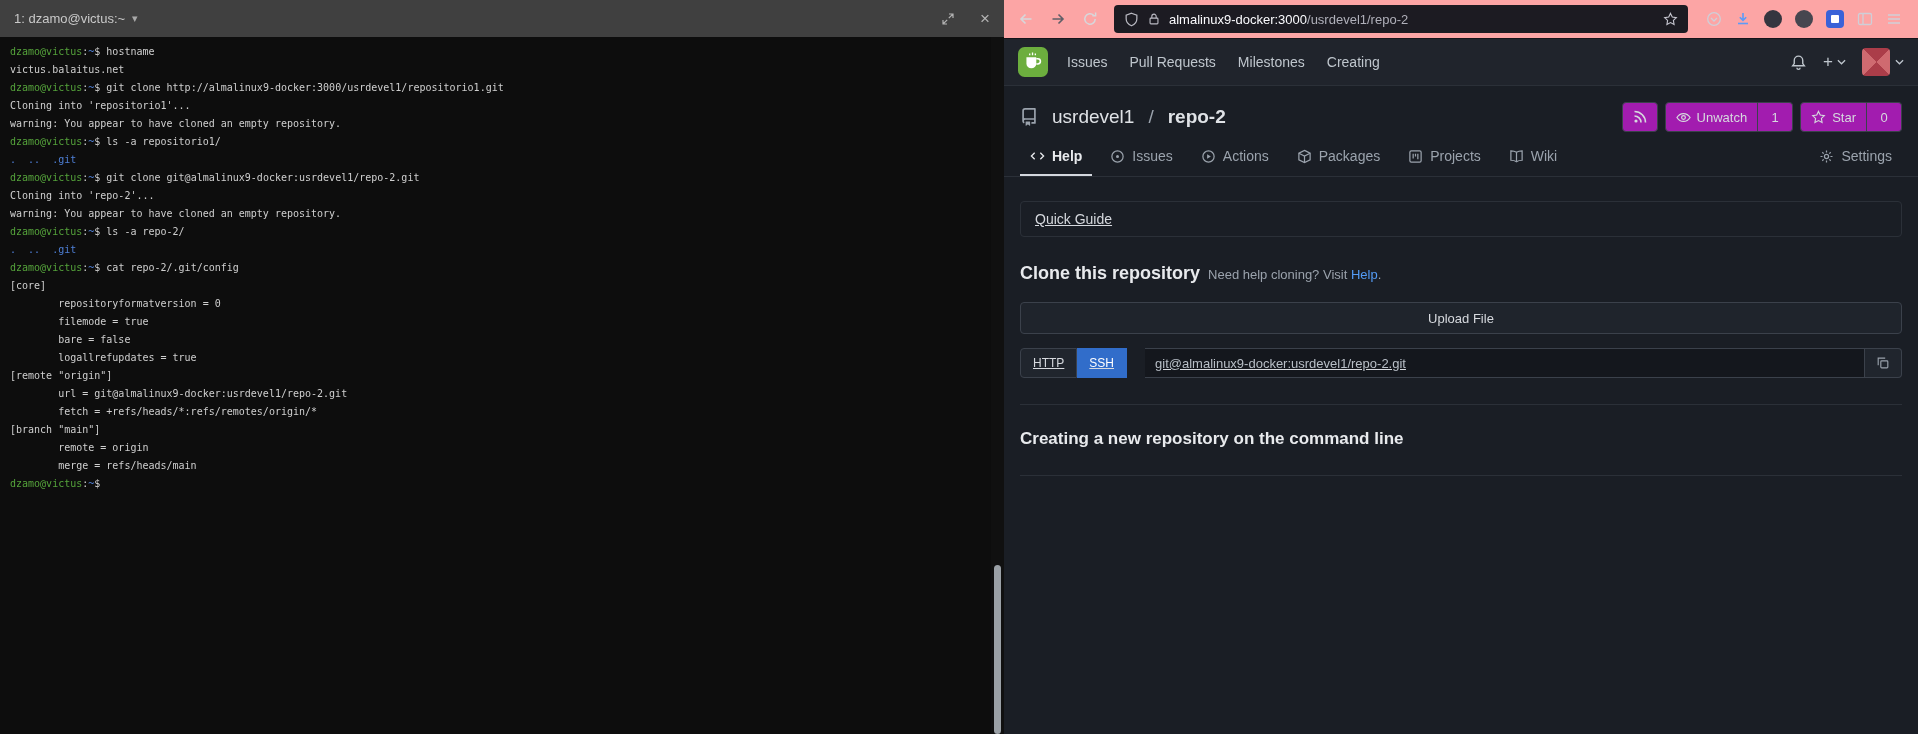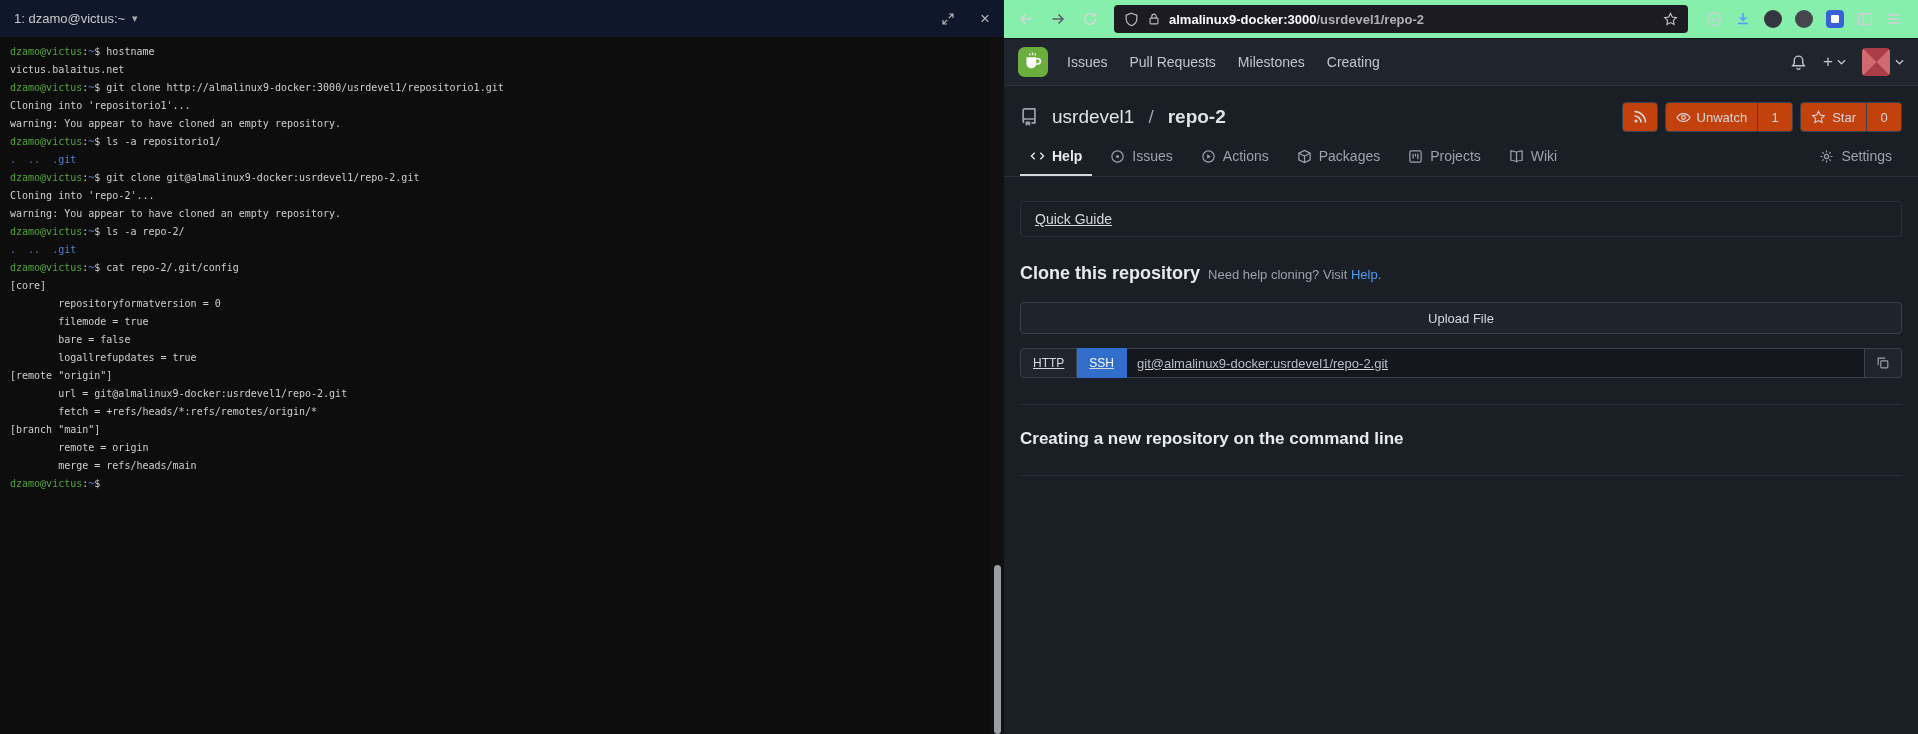--- a/index.html
+++ b/index.html
@@ -1,39 +1,39 @@
 <!DOCTYPE html>
 <html><head>
 <meta charset="utf-8">
 <style>
   html,body{margin:0;padding:0;width:1918px;height:734px;overflow:hidden;background:#000;
     font-family:"Liberation Sans",sans-serif;}
   .screen{display:flex;width:1918px;height:734px;}
 
   
   .terminal-window{width:1004px;display:flex;flex-direction:column;background:#0d0d0d;}
-  .terminal-titlebar{height:37px;background:#0f172a;display:flex;align-items:center;
+  .terminal-titlebar{height:37px;background:#404040;display:flex;align-items:center;
     padding:0 14px;color:#c9c9c9;font-size:13px;flex:0 0 auto;text-align:center;}
   .term-caret{margin-left:7px;font-size:11px;color:#a9a9a9;}
   .titlebar-spacer{flex:1;}
   .term-win-btn{color:#b3b3b3;margin-left:26px;cursor:default;display:flex;align-items:center;}
   .term-win-btn.close{font-size:17px;line-height:1;}
   .terminal-main{flex:1;display:flex;min-height:0;}
   .terminal-body{flex:1;padding:6px 10px;font-family:"DejaVu Sans Mono",monospace;
     font-size:10px;line-height:18px;color:#cfcfcf;white-space:pre;overflow:hidden;}
   .term-line{height:18px;}
   .c-prompt{color:#55a33b;}
   .c-dir{color:#4e7fd6;}
   .terminal-scrollbar{width:13px;position:relative;background:#101010;}
   .term-thumb{position:absolute;top:528px;bottom:0;right:3px;width:7px;border-radius:4px;background:#9aa0a6;}
 
   
   .browser{flex:1;display:flex;flex-direction:column;min-width:0;}
-  .browser-toolbar{height:38px;flex:0 0 auto;background:#86efac;display:flex;align-items:center;
-    padding:0 8px;gap:4px;border-bottom:1px solid #151419;font-weight:bold;}
+  .browser-toolbar{height:38px;flex:0 0 auto;background:#fca5a5;display:flex;align-items:center;
+    padding:0 8px;gap:4px;border-bottom:1px solid #151419;}
   .nav-btn{width:28px;height:28px;display:flex;align-items:center;justify-content:center;
     color:#d7d7db;border-radius:4px;}
   .nav-btn.disabled{color:#5f5f68;}
   .urlbar{flex:1;height:28px;background:#1c1b22;border-radius:4px;display:flex;align-items:center;
     padding:0 10px;margin:0 6px;gap:8px;color:#b9b9c2;font-size:13px;min-width:0;}
   .url-host{color:#fbfbfe;}
   .url-path{color:#b0b0ba;}
   .url-star{margin-left:auto;color:#c5c5cf;display:flex;}
   .toolbar-cluster{display:flex;align-items:center;gap:13px;padding:0 8px;color:#cfcfd8;}
   .ext-circle{width:18px;height:18px;border-radius:50%;background:#46464f;}
@@ -54,21 +54,21 @@
     background:conic-gradient(from 45deg,#cf6a70 25%,#ab3d49 0 50%,#cf6a70 0 75%,#ab3d49 0);}
   .chev{display:block;}
 
   .g-repo-header{padding:16px 16px 0;display:flex;align-items:center;flex:0 0 auto;}
   .g-repo-title{display:flex;align-items:center;gap:14px;font-size:19px;color:#dfe2e6;}
   .g-repo-title .owner{font-weight:400;}
   .g-repo-title .slash{color:#9ba3ad;}
   .g-repo-title .name{font-weight:700;}
   .g-repo-actions{margin-left:auto;display:flex;gap:7px;}
   .btn-group{display:flex;}
-  .g-btn{height:28px;display:flex;align-items:center;gap:6px;background:#c2410c;
+  .g-btn{height:28px;display:flex;align-items:center;gap:6px;background:#a21caf;
     border:1px solid #3b414b;color:#d6d9de;font-size:13px;padding:0 10px;border-radius:4px;}
   .btn-group .g-btn:first-child{border-radius:4px 0 0 4px;}
   .btn-group .g-btn:last-child{border-radius:0 4px 4px 0;border-left:0;min-width:14px;justify-content:center;}
   .g-btn.icon-only{width:34px;justify-content:center;padding:0;}
 
   .g-tabs{display:flex;align-items:stretch;padding:6px 16px 0;border-bottom:1px solid #2b3038;flex:0 0 auto;}
   .g-tab{display:flex;align-items:center;gap:7px;font-size:14px;color:#9ba3ad;
     padding:10px 10px;margin-right:8px;border-bottom:2px solid transparent;}
   .g-tab.active{color:#e8eaed;border-bottom-color:#d4d8de;font-weight:600;}
   .g-tab.right{margin-left:auto;margin-right:0;}
@@ -81,21 +81,21 @@
   .help-text{font-size:13px;color:#9ba3ad;}
   .help-link{color:#539bf5;}
   .wide-btn{height:30px;border:1px solid #3b414b;border-radius:4px;background:#1f242c;
     display:flex;align-items:center;justify-content:center;font-size:13px;color:#d6d9de;margin-bottom:14px;}
   .clone-row{display:flex;height:30px;margin:2px 0 0;text-decoration:underline;}
   .clone-row>*{border:1px solid #3b414b;border-left:0;display:flex;align-items:center;}
   .seg-http{border-left:1px solid #3b414b;border-radius:4px 0 0 4px;background:#20252d;
     font-size:12px;padding:0 12px;color:#d6d9de;}
   .seg-ssh{background:#316dca;border-color:#316dca;color:#fff;font-size:12px;padding:0 12px;}
   .clone-input{flex:1;background:#14171d;color:#b8bfc7;font-size:13px;padding:0 10px;
-    font-family:"Liberation Sans",sans-serif;outline:none;}
+    font-family:"Liberation Sans",sans-serif;outline:none;margin-left:18px;}
   input.clone-input{border:1px solid #3b414b;border-left:0;}
   .seg-copy{width:36px;justify-content:center;border-radius:0 4px 4px 0;background:#20252d;color:#9ba3ad;}
   .divider{height:1px;background:#2b3038;margin:26px 0 0;}
   .section-heading{font-size:17px;font-weight:700;color:#e8eaed;margin:24px 0 26px;}
   .code-block{background:#20252e;border:1px solid #2b3038;border-radius:4px;padding:12px 14px;
     font-family:"DejaVu Sans Mono",monospace;font-size:13px;line-height:20px;color:#c3c9d1;
     white-space:pre;min-height:24px;}
   svg{display:block;}
 </style>
 </head>

